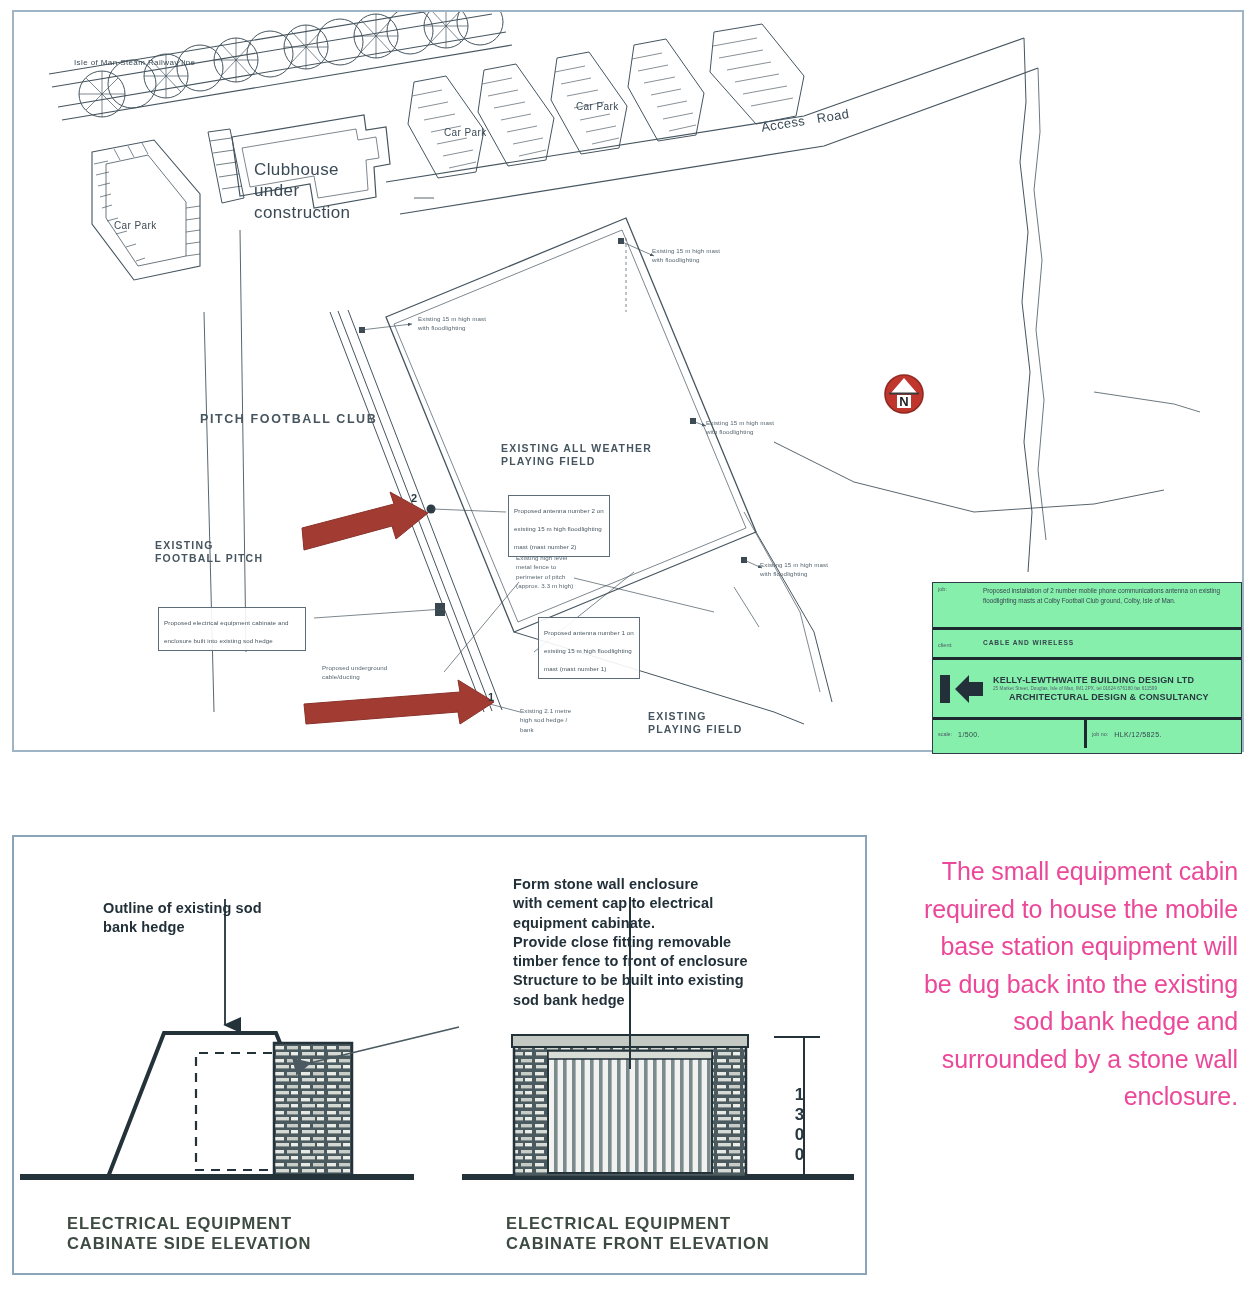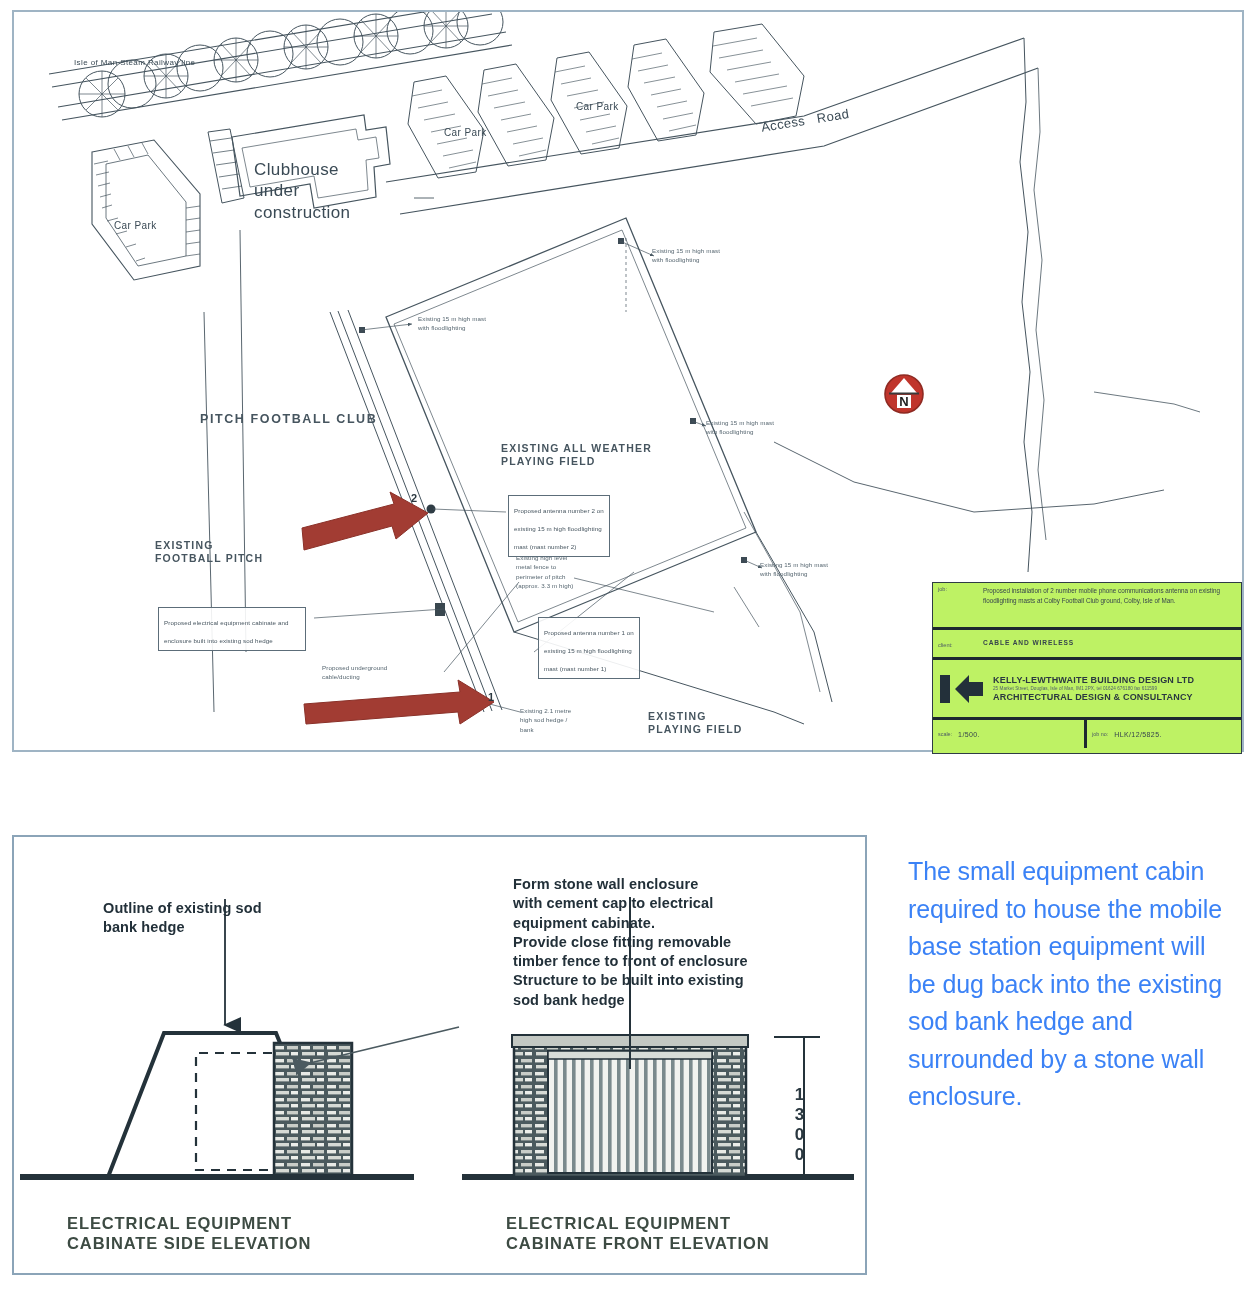--- a/index.html
+++ b/index.html
@@ -57,21 +57,21 @@
 
   
   #title-block {
     position: absolute;
     left: 918px;
     top: 570px;
     width: 310px;
     height: 172px;
     border: 1px solid #2f3c45;
     box-sizing: border-box;
-    background: #bef264;
+    background: #86efac;
     font-size: 6.4px;
     color: #36444d;
   }
   #block-plan-title {
     position: absolute;
     left: 963px; top: 552px;
     font-size: 11px;
     font-weight: normal;
     letter-spacing: 2.5px;
     color: #3b4a54;
@@ -111,21 +111,21 @@
   }
   #kl-logo { width: 50px; flex: 0 0 50px; height: 40px; }
   #practice-text { flex: 1; padding-left: 6px; }
   #practice-name {
     font-size: 9px; font-weight: bold; color: #2a3840; letter-spacing: 0.2px;
   }
   #practice-addr {
     font-size: 4.6px; color: #53626b; letter-spacing: 0.05px; margin: 1px 0;
   }
   #practice-sub {
-    font-size: 9px; font-weight: bold; color: #2a3840; letter-spacing: 0.2px;
+    font-size: 9px; font-weight: bold; color: #2a3840; letter-spacing: 0.2px; margin-left: 16px;
   }
   #tb-bottom { height: 28px; display: flex; border-bottom: none; }
   #tb-bottom .cell { display: flex; align-items: center; box-sizing: border-box; height: 100%; }
   #tb-scale-cell { width: 50%; border-right: 3px solid #1d282f; }
   #tb-job-cell { width: 50%; }
   .tb-bkey { font-size: 5.4px; color: #4c5b64; padding: 0 6px 0 5px; }
   .tb-bval { font-size: 7px; color: #36444d; letter-spacing: 0.4px; }
 
   
   #elevations-panel {
@@ -170,23 +170,24 @@
   }
 
   
   #description {
     position: absolute;
     left: 908px;
     top: 828px;
     width: 330px;
     font-size: 25px;
     line-height: 1.5;
-    color: #3b82f6;
+    color: #ec4899;
     white-space: pre-line;
     letter-spacing: -0.1px;
+    text-align: right;
   }
 </style>
 </head>
 <body>
 
 <div id="block-plan-sheet">
 
   <svg id="plan-svg" width="1228" height="738" viewBox="0 0 1228 738">
     <defs>
       <pattern id="hatch" width="7" height="7" patternTransform="rotate(38)" patternUnits="userSpaceOnUse">

